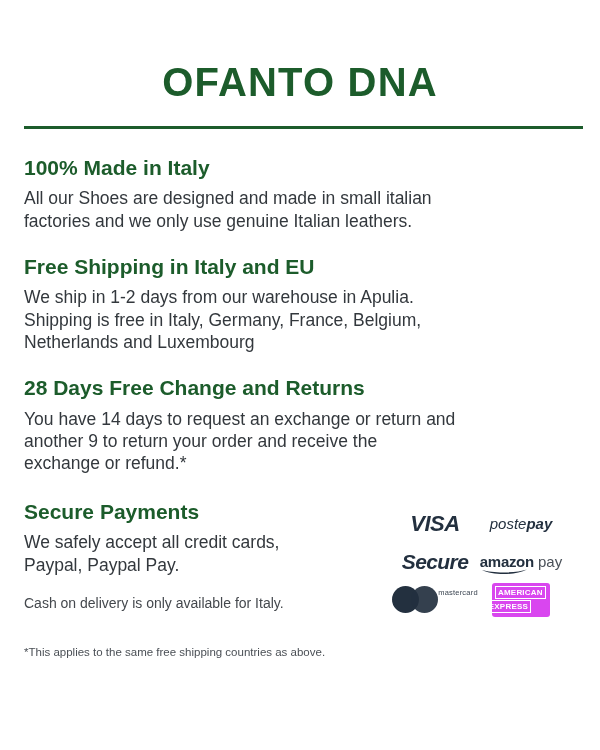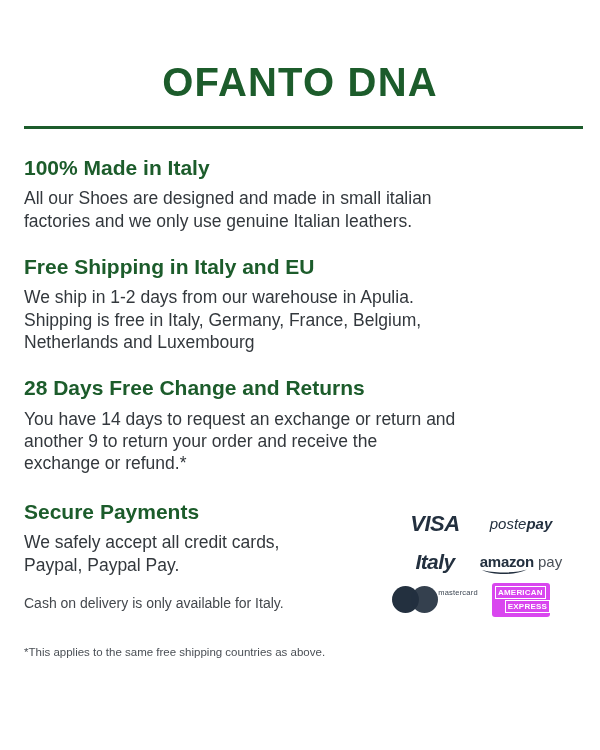--- a/index.html
+++ b/index.html
@@ -184,21 +184,21 @@
   .amex div {
     border: 1.2px solid #ffffff;
     color: #ffffff;
     font-size: 8px;
     font-weight: bold;
     letter-spacing: 0.2px;
     line-height: 1;
     padding: 1.5px 2px;
   }
   .amex .ax-1 { align-self: flex-start; margin-left: 3px; }
-  .amex .ax-2 { align-self: flex-end; margin-right: 0; }
+  .amex .ax-2 { align-self: flex-end; margin-right: 19px; }
 
   .footnote {
     font-size: 11.5px;
     color: #4a4f55;
     margin-top: 26px;
     padding: 0 24px;
     line-height: 1.3;
   }
 </style>
 </head>
@@ -255,21 +255,21 @@
           <div class="logo-cell">
             <span class="visa">VISA</span>
           </div>
           <div class="logo-cell">
             <span class="postepay"><span class="light">poste</span><span class="bold">pay</span></span>
           </div>
         </div>
 
         <div class="logo-row">
           <div class="logo-cell">
-            <span class="paypal">Italy</span>
+            <span class="paypal">Secure</span>
           </div>
           <div class="logo-cell">
             <span class="amazonpay"><span class="az">amazon</span><span class="pay">&nbsp;</span><span class="pay">pay</span>
               <svg class="amazon-swoosh" viewBox="0 0 48 7">
                 <path d="M1 2 C12 7.5, 34 7.5, 46 1.5 C35 5.2, 12 5.4, 1 2 Z" fill="#23303f"></path>
               </svg>
             </span>
           </div>
         </div>
 

